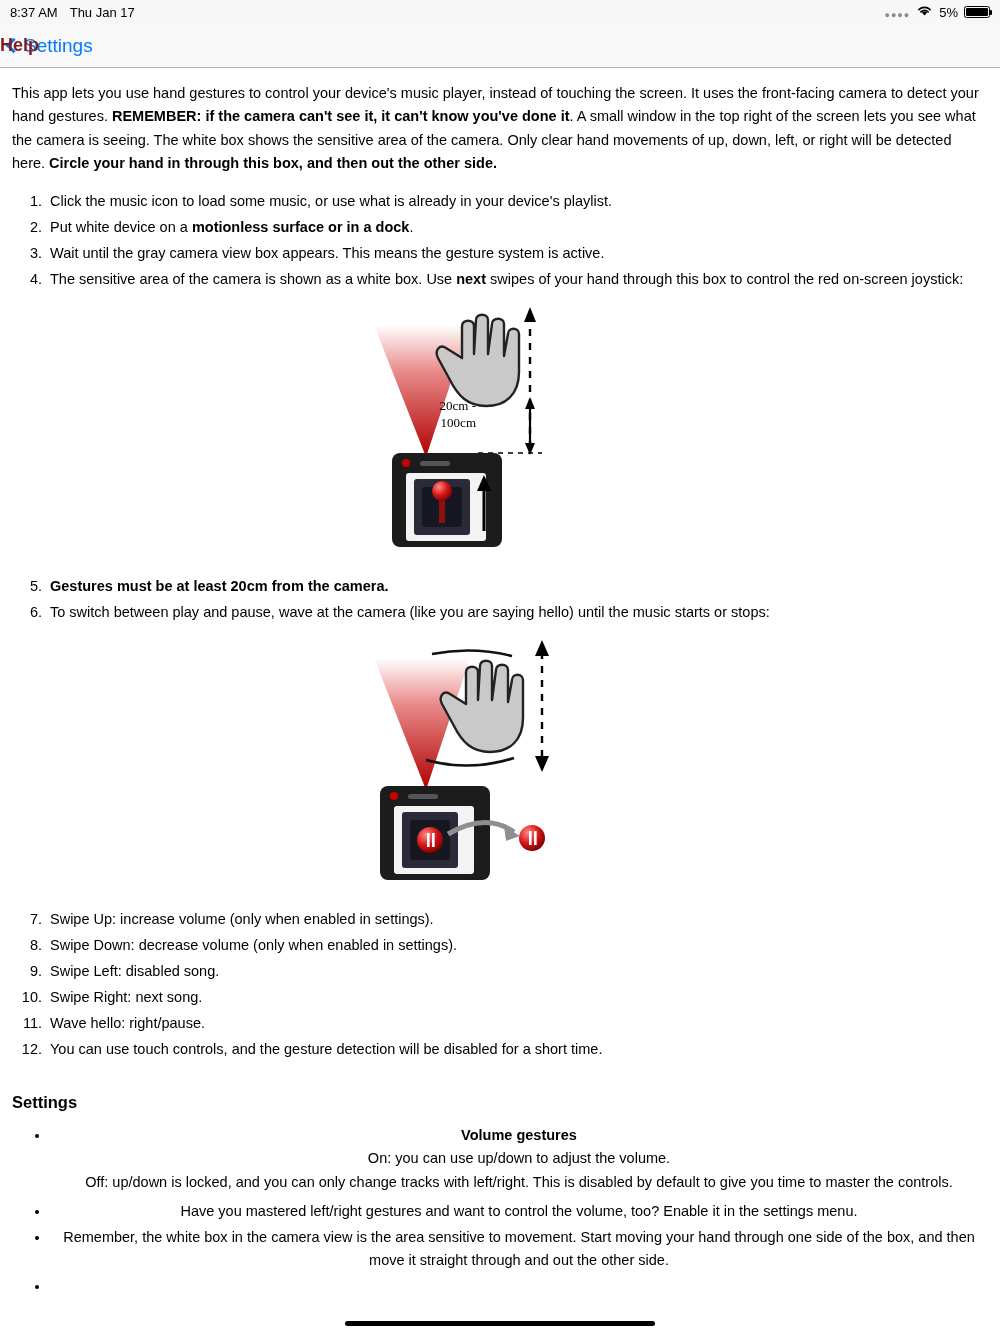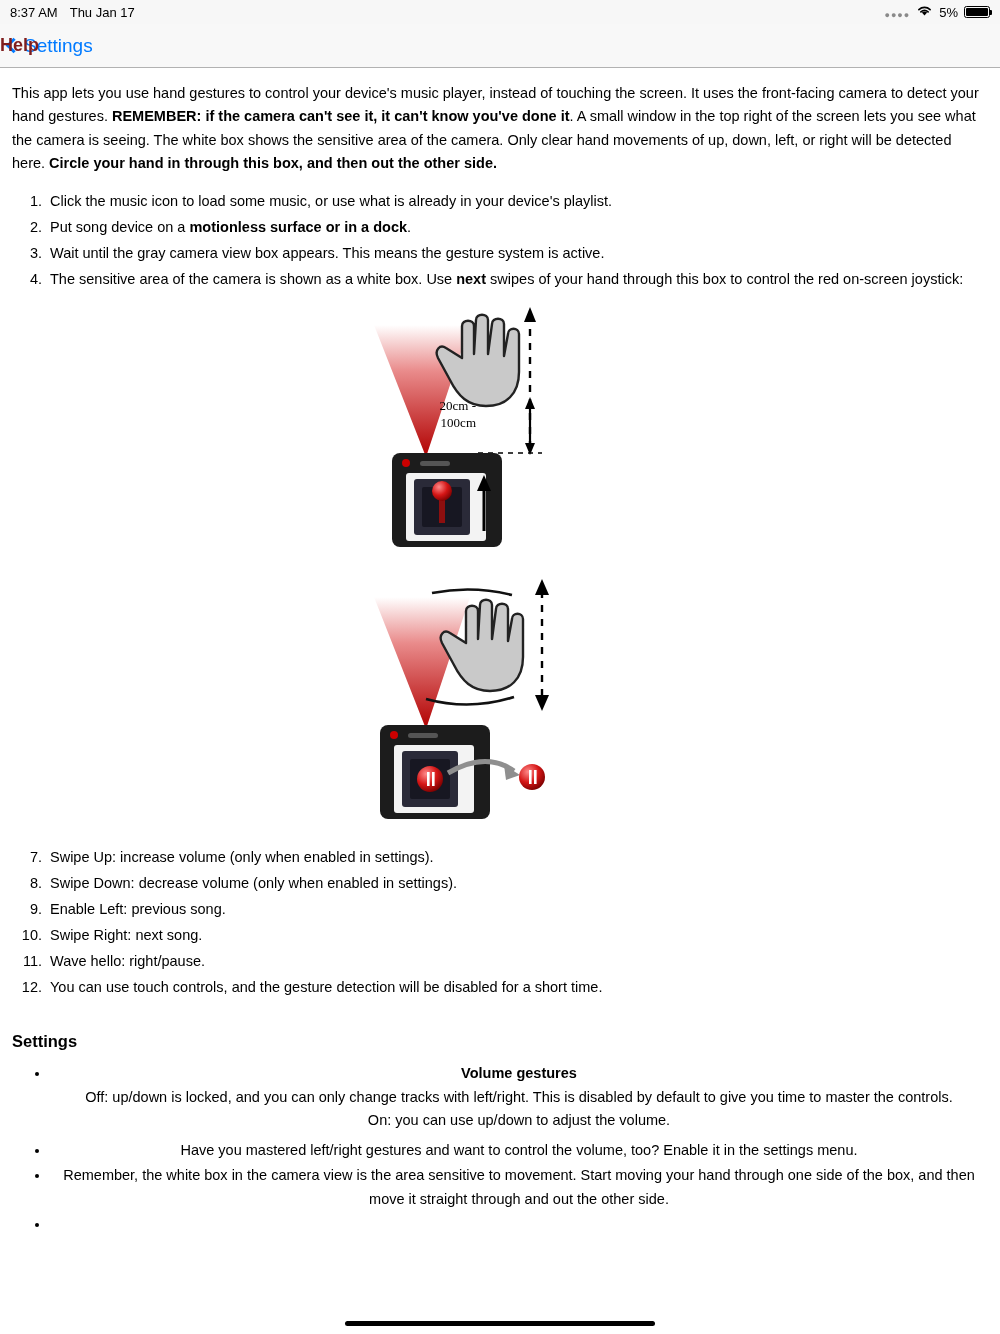--- a/index.html
+++ b/index.html
@@ -172,21 +172,21 @@
     </div>
     <div class="nav-title">Help</div>
   </div>
 
   <div class="content">
 
     <p class="intro"><span>This app lets you use hand gestures to control your device's music player, instead of touching the screen. It uses the front-facing camera to detect your hand gestures. </span><b>REMEMBER: if the camera can't see it, it can't know you've done it</b><span>. A small window in the top right of the screen lets you see what the camera is seeing. The white box shows the sensitive area of the camera. Only clear hand movements of up, down, left, or right will be detected here. </span><b>Circle your hand in through this box, and then out the other side.</b></p>
 
     <ol class="steps">
       <li><span>Click the music icon to load some music, or use what is already in your device's playlist.</span><b></b><span></span></li>
-      <li><span>Put song device on a </span><b>motionless surface or in a dock</b><span>.</span></li>
+      <li><span>Put white device on a </span><b>motionless surface or in a dock</b><span>.</span></li>
       <li><span>Wait until the gray camera view box appears. This means the gesture system is active.</span><b></b><span></span></li>
       <li><span>The sensitive area of the camera is shown as a white box. Use </span><b>next</b><span> swipes of your hand through this box to control the red on-screen joystick:</span></li>
     </ol>
 
     <div class="figure">
       <svg width="260" height="250" viewBox="0 0 260 250">
         <defs>
           <linearGradient id="coneGrad" x1="0" y1="0" x2="0" y2="1">
             <stop offset="0%" stop-color="#ffffff"></stop>
             <stop offset="35%" stop-color="#e98b8b"></stop>
@@ -228,20 +228,24 @@
 
           <rect x="47" y="40" width="6" height="30" fill="#8d0f0f"></rect>
           <circle cx="50" cy="38" r="10" fill="url(#ballGrad)"></circle>
 
           <line x1="92" y1="78" x2="92" y2="30" stroke="#000" stroke-width="3"></line>
           <polygon points="92,22 85,38 99,38" fill="#000"></polygon>
         </g>
       </svg>
     </div>
 
+    <ol class="steps2" start="5">
+      <li><span></span><b>Gestures must be at least 20cm from the camera.</b><span></span></li>
+      <li><span>To switch between play and pause, wave at the camera (like you are saying hello) until the music starts or stops:</span><b></b><span></span></li>
+    </ol>
 
     <div class="figure">
       <svg width="260" height="250" viewBox="0 0 260 250">
 
         <polygon points="4,20 100,20 56,152" fill="url(#coneGrad)"></polygon>
 
         <g transform="translate(66,18)">
           <path d="M6,48 C2,40 8,34 14,38 L30,48 L30,16 C30,9 42,9 42,16 L42,44
                    L44,10 C44,3 56,3 56,10 L56,44 L60,14 C60,7 72,7 72,14 L72,46
                    L76,24 C76,17 87,17 87,24 L87,62 C87,84 74,96 54,96
@@ -271,32 +275,32 @@
         <polygon points="150,198 134,188 136,203" fill="#8f8f8f"></polygon>
         <circle cx="162" cy="200" r="13" fill="url(#ballGrad)"></circle>
         <rect x="159" y="193" width="2.6" height="14" fill="#fff"></rect>
         <rect x="164" y="193" width="2.6" height="14" fill="#fff"></rect>
       </svg>
     </div>
 
     <ol class="steps2" start="7">
       <li><span>Swipe Up: increase volume (only when enabled in settings).</span></li>
       <li><span>Swipe Down: decrease volume (only when enabled in settings).</span></li>
-      <li><span>Enable Left: previous song.</span></li>
+      <li><span>Swipe Left: disabled song.</span></li>
       <li><span>Swipe Right: next song.</span></li>
       <li><span>Wave hello: right/pause.</span></li>
       <li><span>You can use touch controls, and the gesture detection will be disabled for a short time.</span></li>
     </ol>
 
     <h3 class="section">Settings</h3>
     <ul class="bullets">
       <li>
         <span class="bold">Volume gestures</span>
+        <span class="sub">On: you can use up/down to adjust the volume.</span>
         <span class="sub">Off: up/down is locked, and you can only change tracks with left/right. This is disabled by default to give you time to master the controls.</span>
-        <span class="sub">On: you can use up/down to adjust the volume.</span>
       </li>
     </ul>
 
     <ul class="bullets">
       <li><span>Have you mastered left/right gestures and want to control the volume, too? Enable it in the settings menu.</span></li>
       <li><span>Remember, the white box in the camera view is the area sensitive to movement. Start moving your hand through one side of the box, and then move it straight through and out the other side.</span></li>
       <li></li>
     </ul>
   </div>
 

